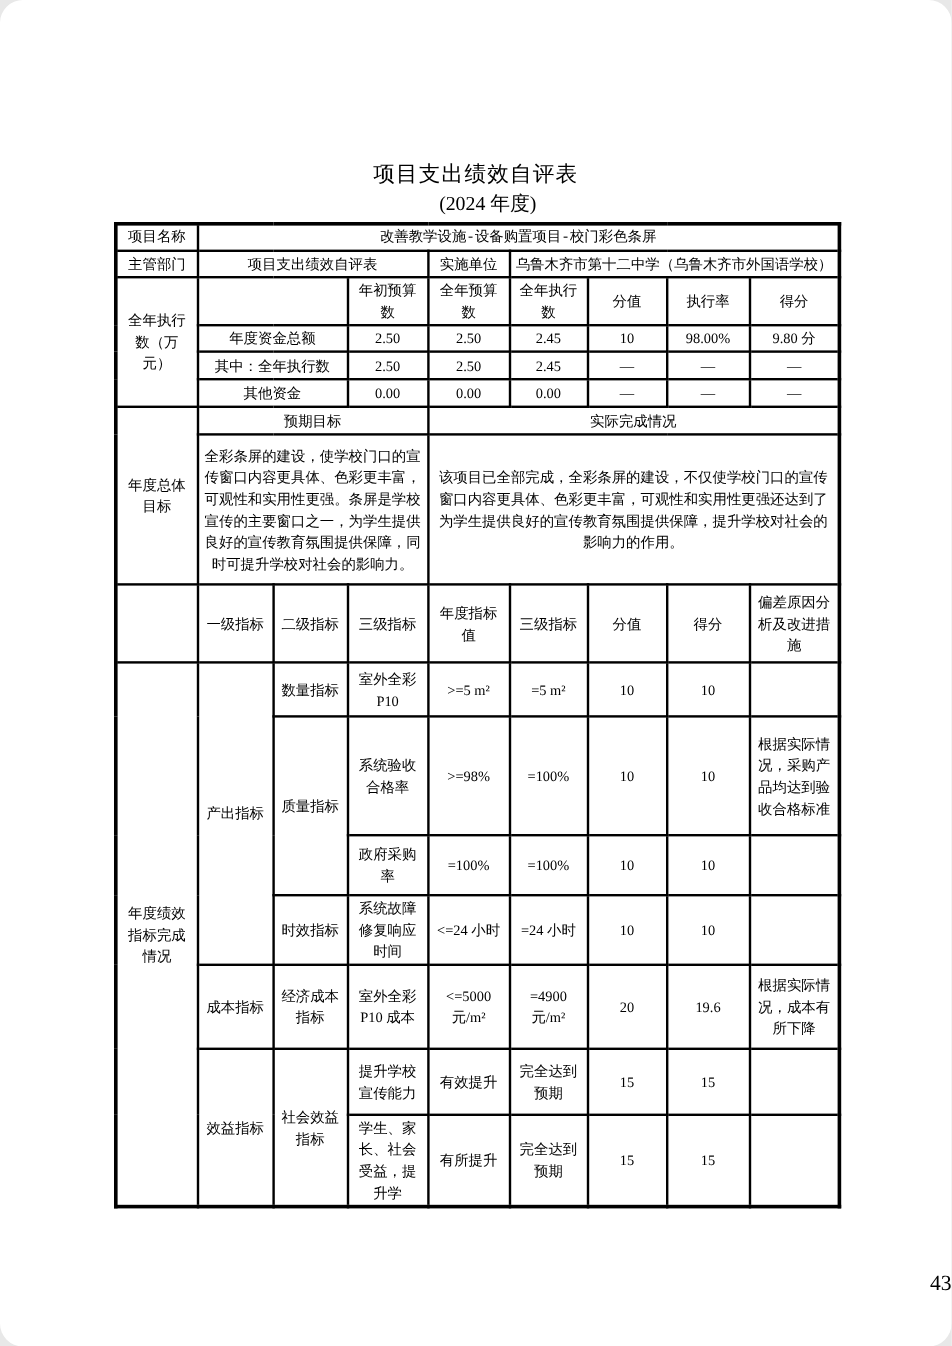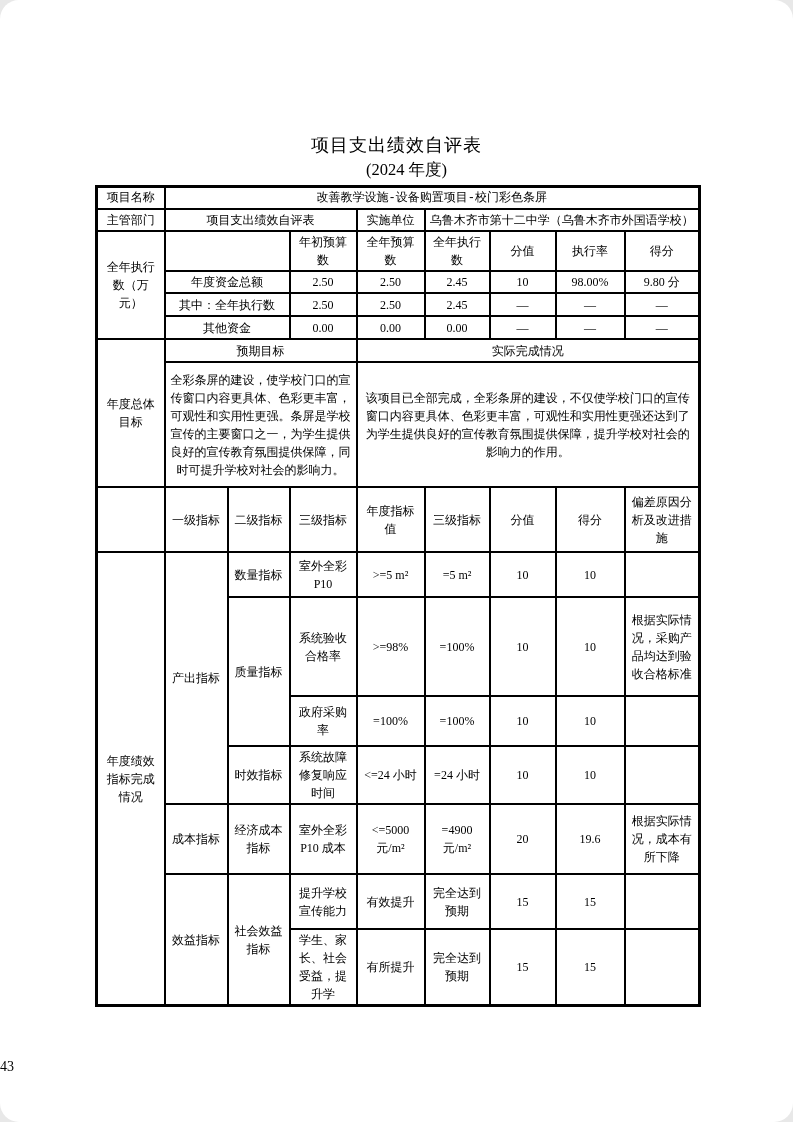--- a/index.html
+++ b/index.html
@@ -65,22 +65,22 @@
   tr.r-ihead  { height: 65px; }
   tr.r-i1     { height: 45px; }
   tr.r-i2     { height: 99px; }
   tr.r-i3     { height: 50px; }
   tr.r-i4     { height: 55px; }
   tr.r-i5     { height: 70px; }
   tr.r-i6     { height: 55px; }
   tr.r-i7     { height: 57px; }
   .page-number {
     margin-top: 52px;
-    text-align: left;
-    font-size: 14px;
+    text-align: right;
+    font-size: 18px;
   }
 </style>
 </head>
 <body>
 
 <div class="page">
 
   <div class="doc-title">项目支出绩效自评表</div>
   <div class="doc-subtitle">(2024 年度)</div>
 

